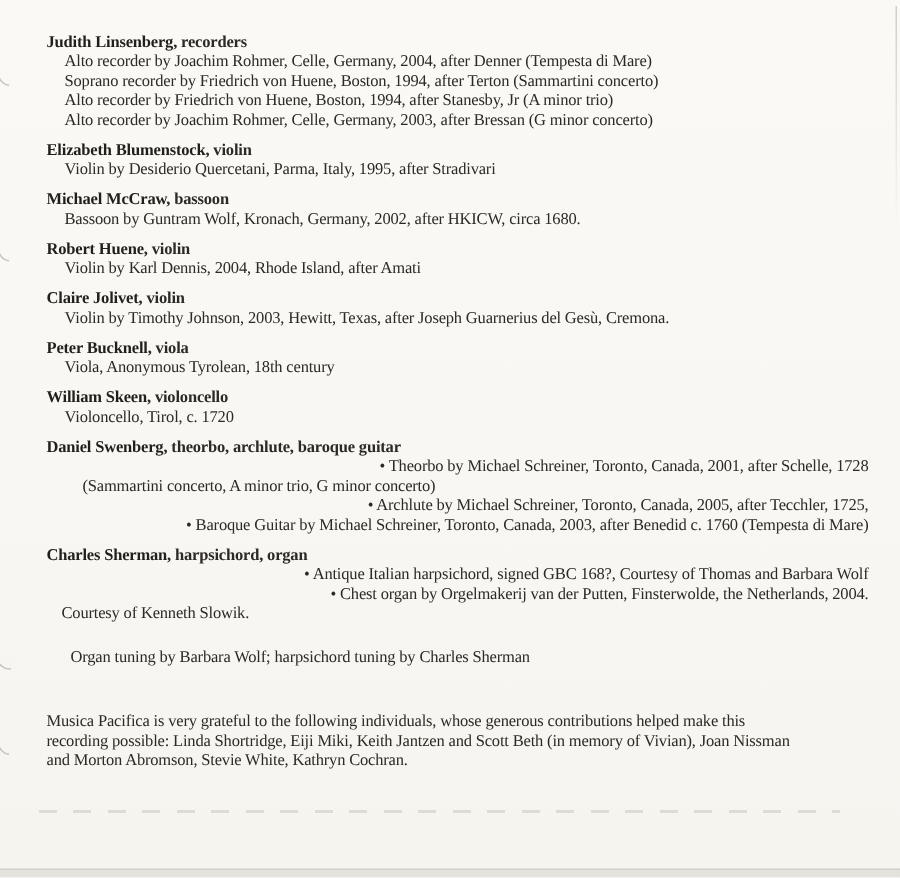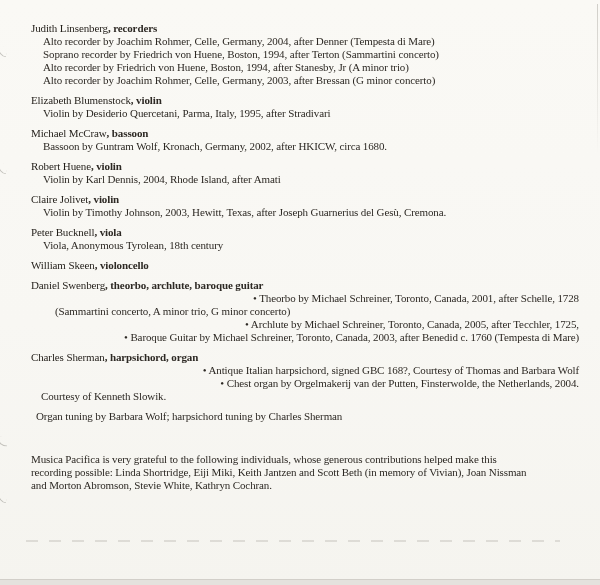--- a/index.html
+++ b/index.html
@@ -10,28 +10,28 @@
     overflow:hidden;
     font-family:"Liberation Serif","DejaVu Serif",serif;
     font-size:11px;
     line-height:13px;
     letter-spacing:-0.12px;
     color:#2d2924;
   }
   .credits{position:absolute;left:31px;top:22px;width:548px;}
   section.performer{margin:0 0 7px 0;}
   .head{white-space:nowrap;}
-  .name{font-weight:400;color:#221e19;}
+  .name{font-weight:700;color:#221e19;}
   .roles{font-weight:700;}
   .line{white-space:nowrap;}
   .line.ind{padding-left:12px;}
   .line.bullet{padding-left:9px;text-align:right;}
   .line.cont1{padding-left:24px;}
   .line.cont2{padding-left:10px;}
-  .tuning{margin:5px;white-space:nowrap;}
+  .tuning{margin:16px;white-space:nowrap;}
   .ack{margin:30px 0 0 0;width:504px;}
   
   .bottom-edge{
     position:absolute;left:0;bottom:0;width:600px;height:5px;
     background:#e4e2dd;box-shadow:0 -1px 0 rgba(180,177,170,0.55);
   }
   .showthrough{
     position:absolute;top:540px;left:26px;width:534px;height:2px;
     background:repeating-linear-gradient(90deg,
       rgba(125,120,112,0.20) 0px, rgba(125,120,112,0.20) 12px,
@@ -84,20 +84,21 @@
       <div class="line ind">Violin by Timothy Johnson, 2003, Hewitt, Texas, after Joseph Guarnerius del Gesù, Cremona.</div>
     </section>
 
     <section class="performer">
       <div class="head"><span class="name">Peter Bucknell</span><span class="roles">, viola</span></div>
       <div class="line ind">Viola, Anonymous Tyrolean, 18th century</div>
     </section>
 
     <section class="performer">
       <div class="head"><span class="name">William Skeen</span><span class="roles">, violoncello</span></div>
+      <div class="line ind">Violoncello, Tirol, c. 1720</div>
     </section>
 
 
     <section class="performer">
       <div class="head"><span class="name">Daniel Swenberg</span><span class="roles">, theorbo, archlute, baroque guitar</span></div>
       <div class="line bullet">• Theorbo by Michael Schreiner, Toronto, Canada, 2001, after Schelle, 1728</div>
       <div class="line cont1">(Sammartini concerto, A minor trio, G minor concerto)</div>
       <div class="line bullet">• Archlute by Michael Schreiner, Toronto, Canada, 2005, after Tecchler, 1725,</div>
       <div class="line bullet">• Baroque Guitar by Michael Schreiner, Toronto, Canada, 2003, after Benedid c. 1760 (Tempesta di Mare)</div>
     </section>

